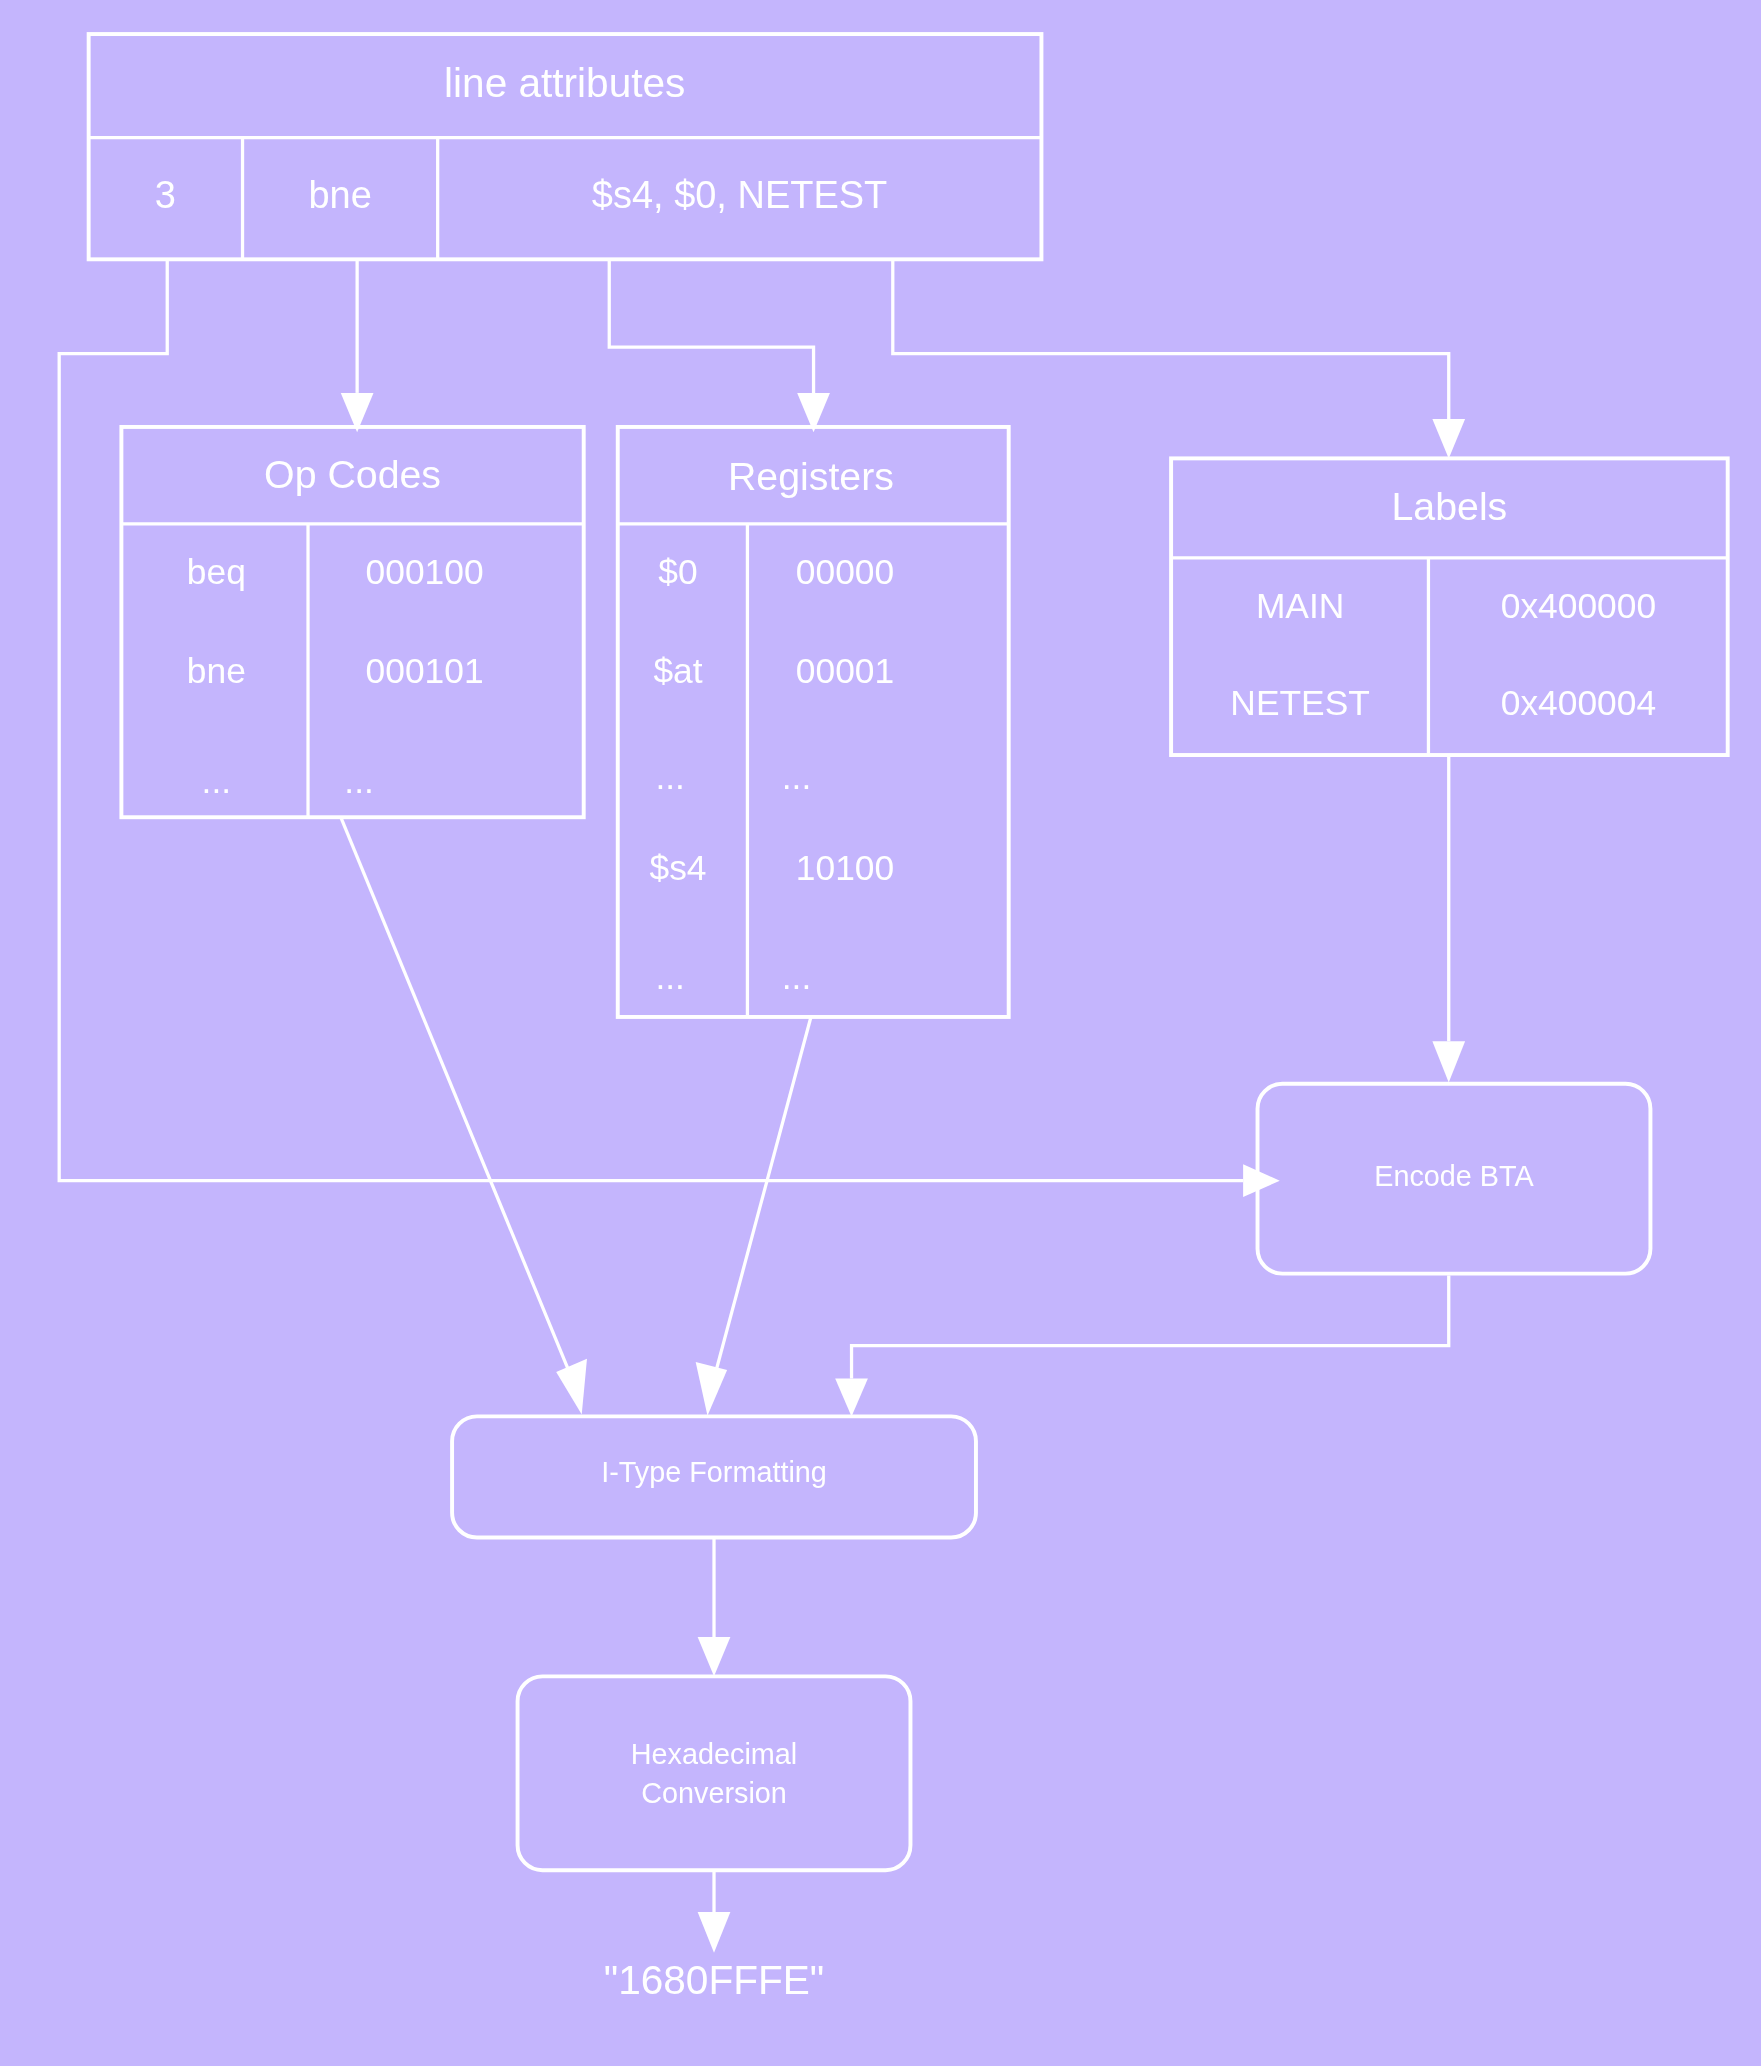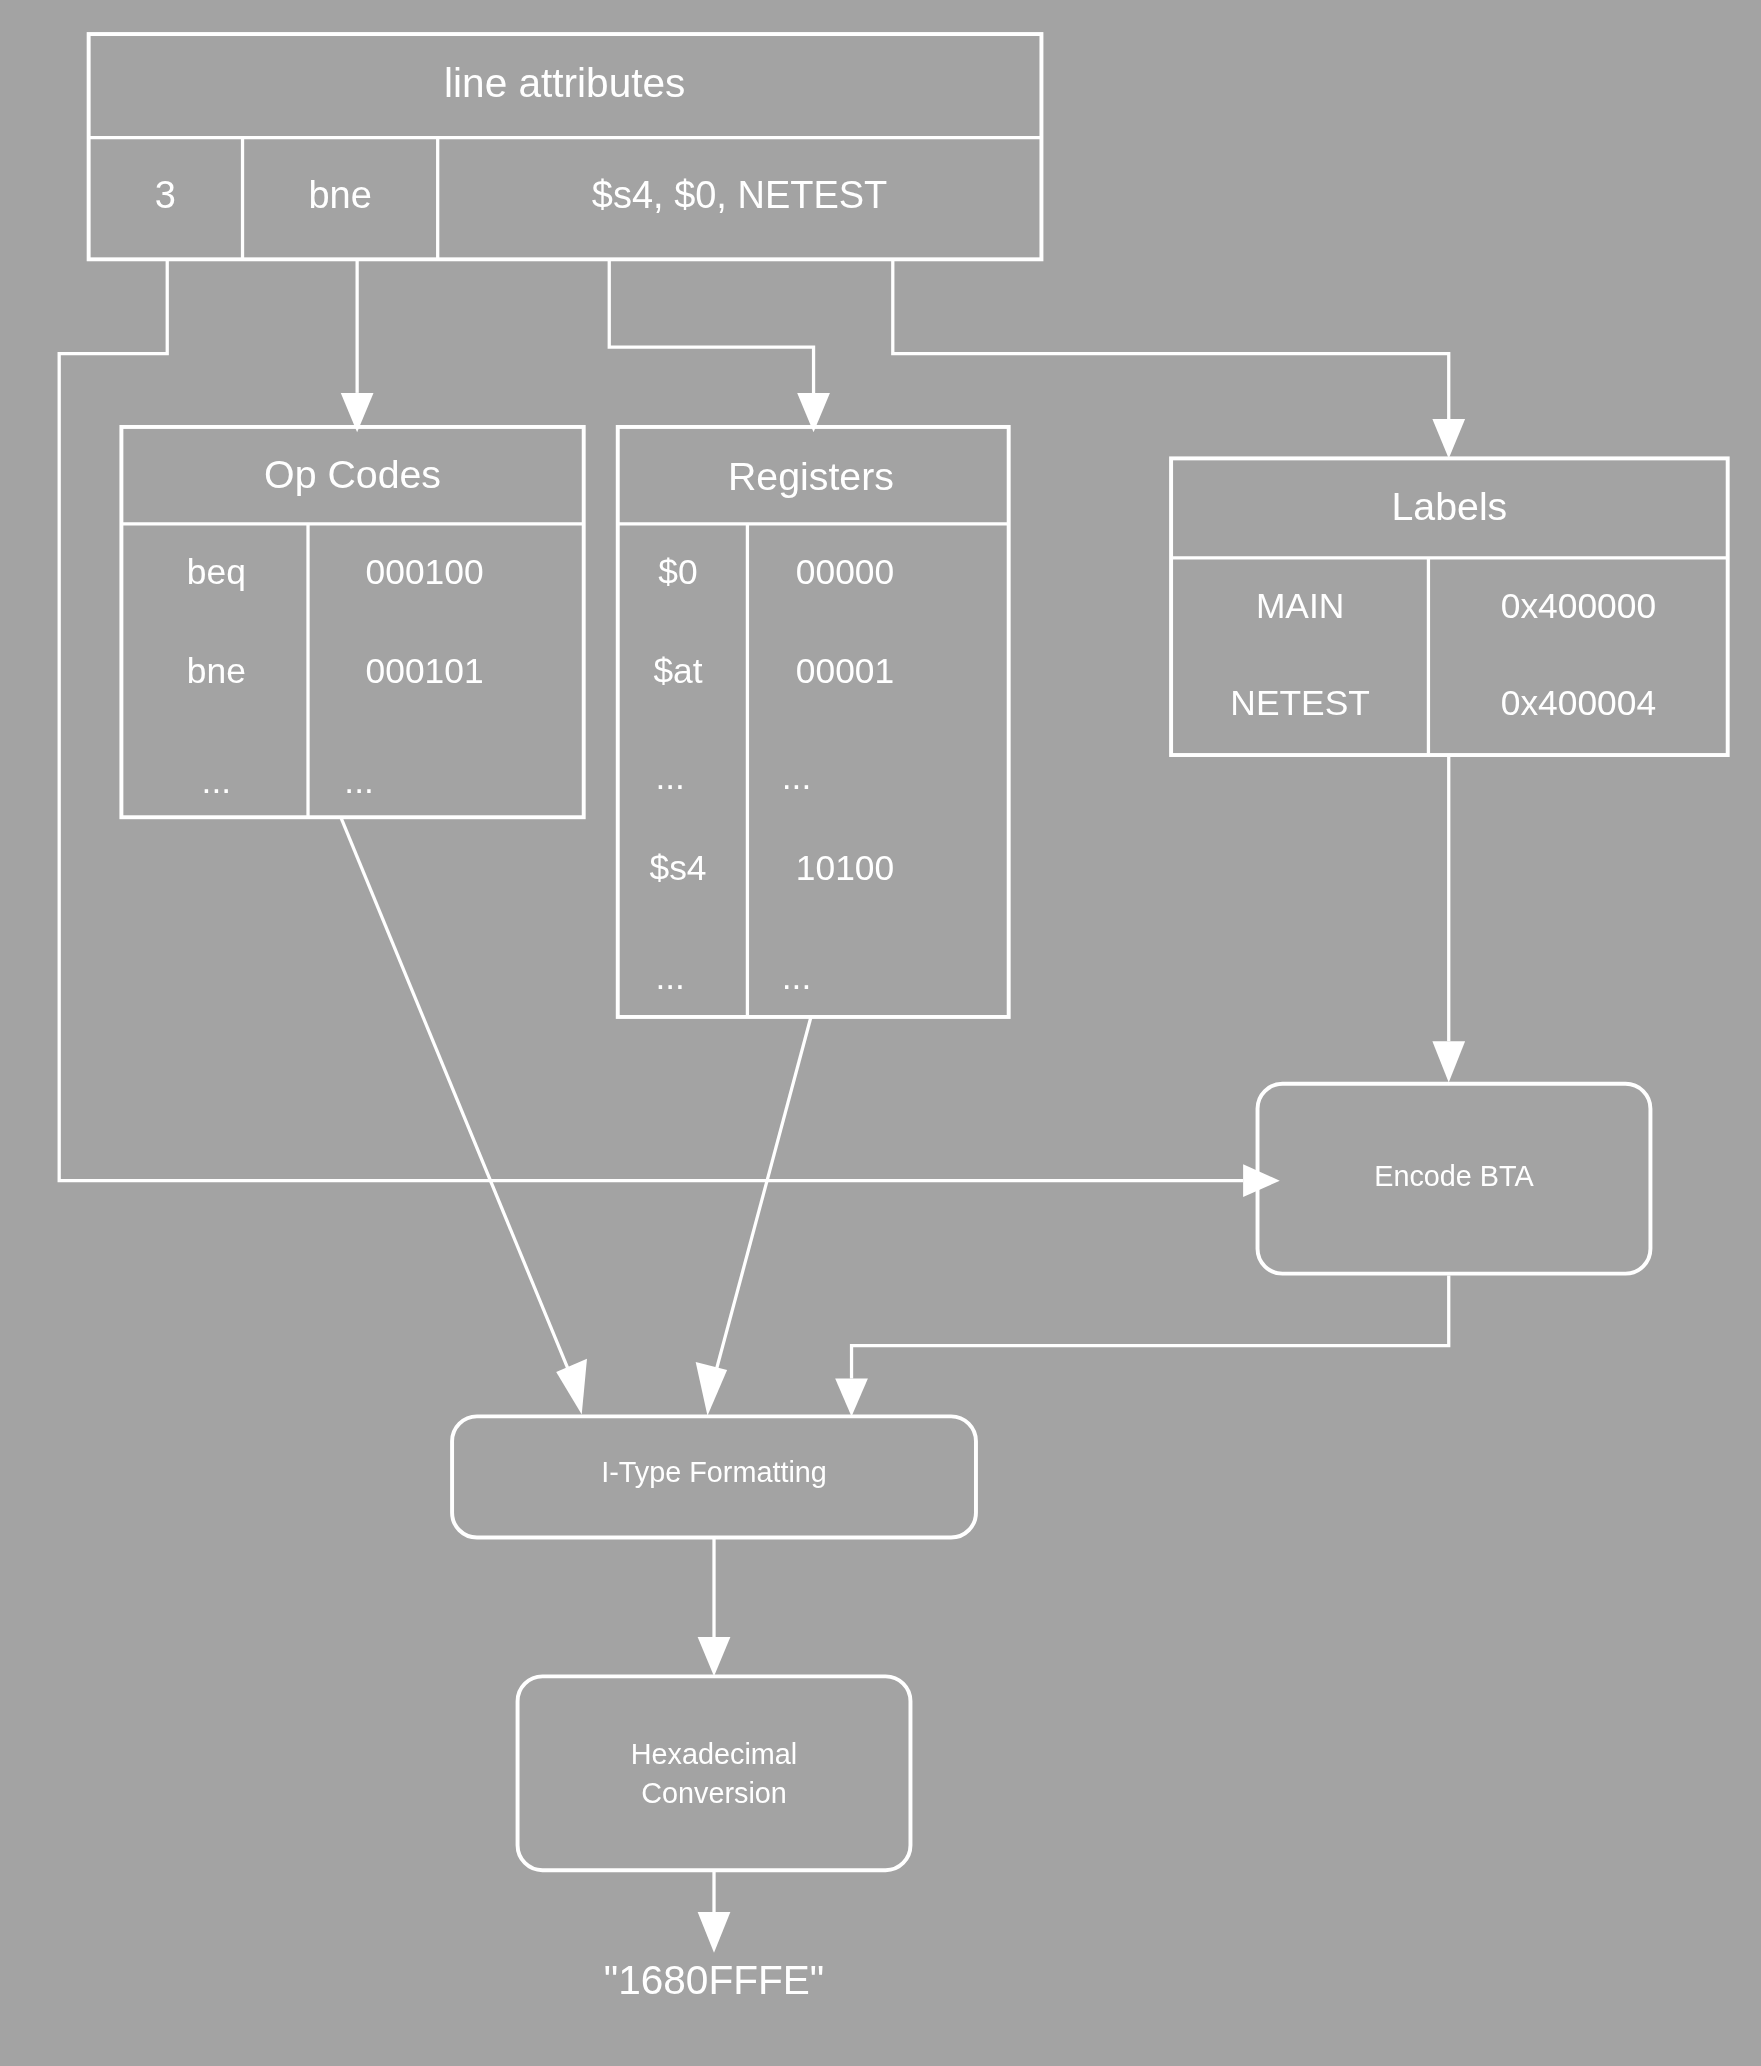--- a/index.html
+++ b/index.html
@@ -5,21 +5,21 @@
 <style>
   html, body {
     margin: 0;
     padding: 0;
     background: #1c1c1c;
   }
   #canvas-wrap {
     position: relative;
     width: 1762px;
     height: 2066px;
-    background: #a3a3a3;
+    background: #c4b5fd;
     overflow: hidden;
   }
   svg#diagram {
     position: absolute;
     top: 0;
     left: 0;
     width: 1762px;
     height: 2066px;
     display: block;
   }

